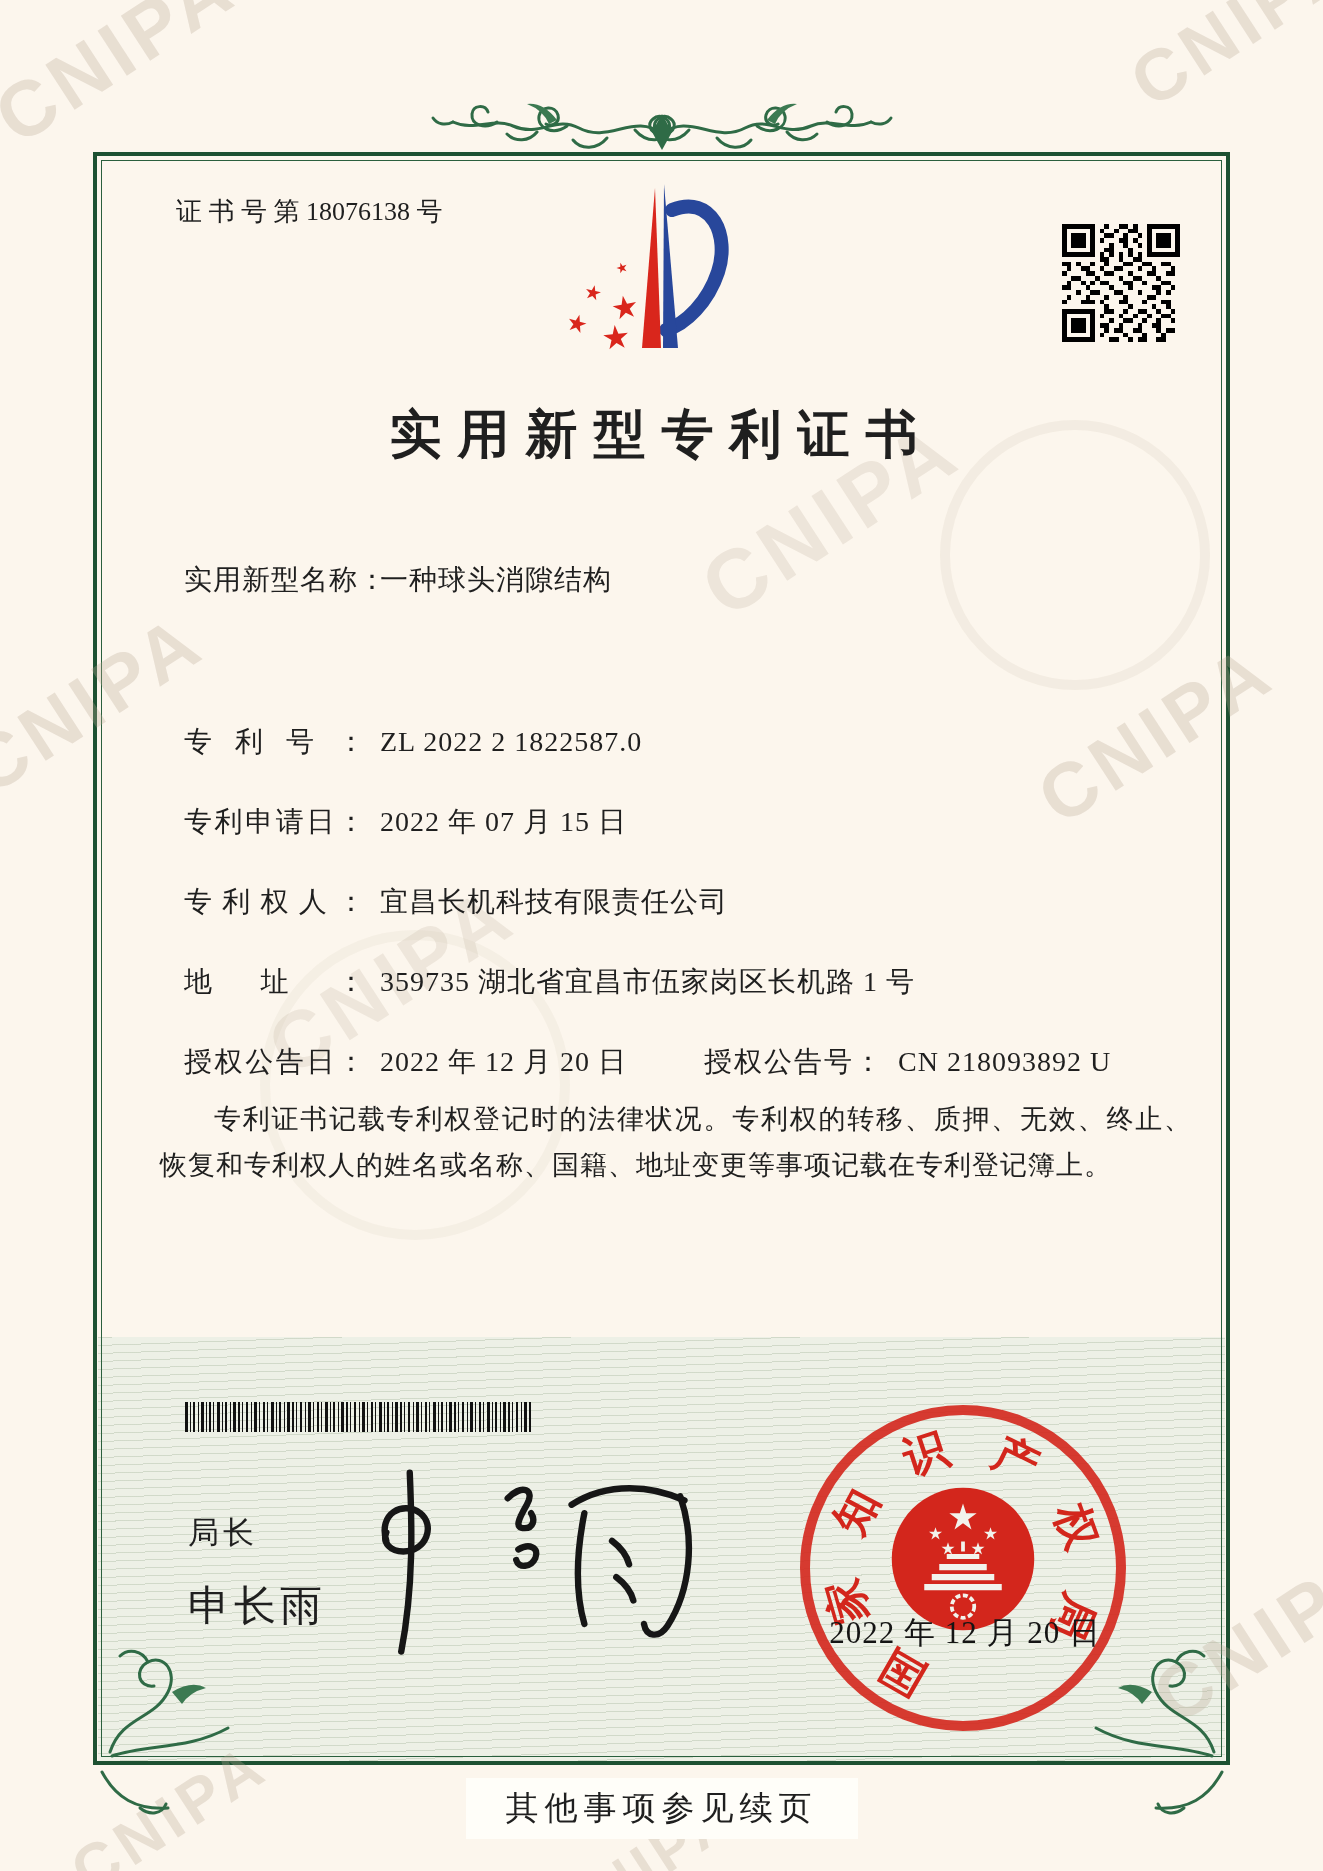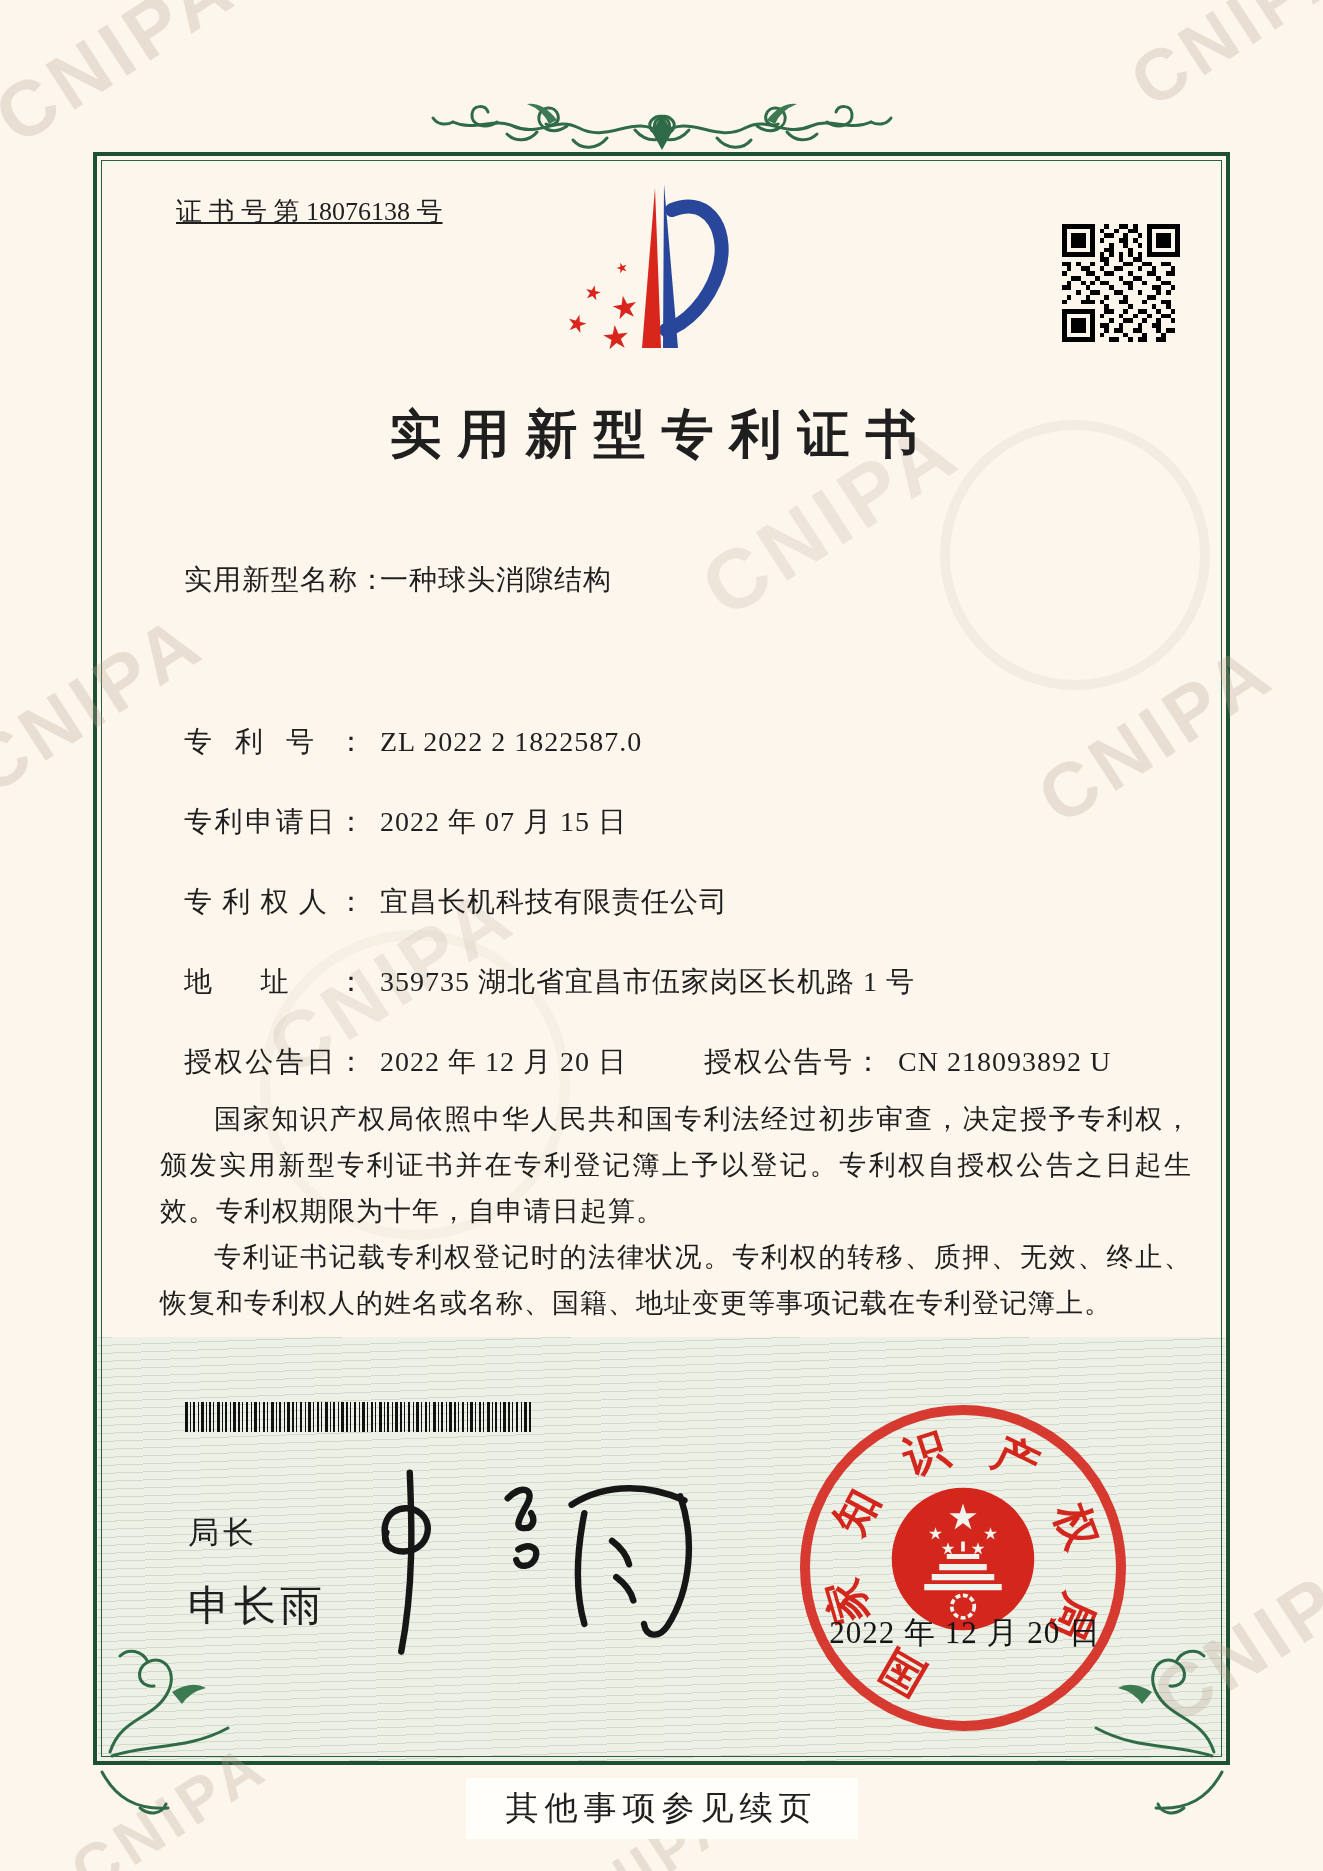--- a/index.html
+++ b/index.html
@@ -10,21 +10,21 @@
         background-color:#edf0e6;
         background-image:repeating-linear-gradient(178deg, rgba(145,165,135,.30) 0 1px, rgba(0,0,0,0) 1px 8px);}
   
   .frame{position:absolute;left:93px;top:152px;width:1137px;height:1613px;border:4px solid #1d5132;box-sizing:border-box;z-index:1;}
   .frame-inner{position:absolute;inset:4px;border:1px solid #2a5f3d;}
   
   .wm{position:absolute;font-family:"Liberation Sans","DejaVu Sans",sans-serif;font-weight:700;
       color:rgba(185,168,148,.30);transform:rotate(-33deg);letter-spacing:6px;z-index:1;white-space:nowrap;}
   .wm-ring{position:absolute;border-radius:50%;border:10px solid rgba(200,186,166,.16);z-index:0;}
   
-  .cert-no{position:absolute;left:176px;top:194px;font-size:26px;z-index:2;text-decoration:underline;}
+  .cert-no{position:absolute;left:176px;top:194px;font-size:26px;z-index:2;}
   .logo{position:absolute;left:560px;top:184px;width:175px;height:168px;z-index:2;}
   .qr{position:absolute;left:1062px;top:224px;width:118px;height:118px;z-index:2;}
   .title{position:absolute;left:0;top:400px;width:100%;text-align:center;font-size:52px;font-weight:700;
          letter-spacing:16px;z-index:2;}
   
   .row{position:absolute;left:184px;font-size:28px;white-space:nowrap;z-index:2;line-height:40px;}
   .lbl{display:inline-block;width:182px;text-align:justify;text-align-last:justify;letter-spacing:1px;vertical-align:top;}
   .val{margin-left:14px;letter-spacing:1px;}
   .grant-2{position:absolute;left:520px;top:0;}
   .grant-2 .lbl{width:auto;letter-spacing:2px;}
@@ -190,21 +190,20 @@
     <span class="lbl">地址：</span><span class="val">359735 湖北省宜昌市伍家岗区长机路 1 号</span>
   </div>
   <div class="row" style="top:1042px;width:1030px;">
     <span class="lbl">授权公告日：</span><span class="val">2022 年 12 月 20 日</span>
     <span class="grant-2">
       <span class="lbl">授权公告号：</span><span class="val">CN 218093892 U</span>
     </span>
   </div>
 
   <div class="paras">
-    <p>国家知识产权局依照中华人民共和国专利法经过初步审查，决定授予专利权，颁发实用新型专利证书并在专利登记簿上予以登记。专利权自授权公告之日起生效。专利权期限为十年，自申请日起算。</p>
     <p>专利证书记载专利权登记时的法律状况。专利权的转移、质押、无效、终止、恢复和专利权人的姓名或名称、国籍、地址变更等事项记载在专利登记簿上。</p>
   </div>
 
   <svg class="barcode" viewBox="0 0 348 30" preserveAspectRatio="none" shape-rendering="crispEdges">
     <path fill="#111" d="M0 0h3v30h-3z M5 0h1v30h-1z M8 0h2v30h-2z M13 0h1v30h-1z M16 0h3v30h-3z M21 0h1v30h-1z M24 0h2v30h-2z M28 0h1v30h-1z M32 0h3v30h-3z M37 0h1v30h-1z M40 0h2v30h-2z M45 0h1v30h-1z M48 0h3v30h-3z M53 0h2v30h-2z M57 0h1v30h-1z M61 0h2v30h-2z M66 0h1v30h-1z M69 0h3v30h-3z M74 0h1v30h-1z M78 0h2v30h-2z M82 0h1v30h-1z M86 0h3v30h-3z M91 0h1v30h-1z M94 0h2v30h-2z M99 0h1v30h-1z M102 0h3v30h-3z M107 0h2v30h-2z M111 0h1v30h-1z M115 0h2v30h-2z M120 0h1v30h-1z M123 0h3v30h-3z M128 0h1v30h-1z M132 0h2v30h-2z M136 0h1v30h-1z M140 0h3v30h-3z M145 0h1v30h-1z M148 0h2v30h-2z M153 0h1v30h-1z M156 0h3v30h-3z M161 0h2v30h-2z M165 0h1v30h-1z M169 0h2v30h-2z M174 0h1v30h-1z M177 0h3v30h-3z M182 0h1v30h-1z M186 0h2v30h-2z M190 0h1v30h-1z M194 0h3v30h-3z M199 0h1v30h-1z M202 0h2v30h-2z M207 0h1v30h-1z M210 0h3v30h-3z M215 0h2v30h-2z M219 0h1v30h-1z M223 0h2v30h-2z M228 0h1v30h-1z M231 0h3v30h-3z M236 0h1v30h-1z M240 0h2v30h-2z M244 0h1v30h-1z M248 0h3v30h-3z M253 0h1v30h-1z M256 0h2v30h-2z M261 0h1v30h-1z M264 0h3v30h-3z M269 0h2v30h-2z M273 0h1v30h-1z M277 0h2v30h-2z M282 0h1v30h-1z M285 0h3v30h-3z M290 0h1v30h-1z M294 0h2v30h-2z M298 0h1v30h-1z M302 0h3v30h-3z M307 0h1v30h-1z M310 0h2v30h-2z M315 0h1v30h-1z M318 0h3v30h-3z M323 0h2v30h-2z M327 0h1v30h-1z M331 0h2v30h-2z M336 0h1v30h-1z M339 0h3v30h-3z M344 0h2v30h-2z"></path>
   </svg>
 
   <div class="signer-title">局长</div>
   <div class="signer-name">申长雨</div>
 

